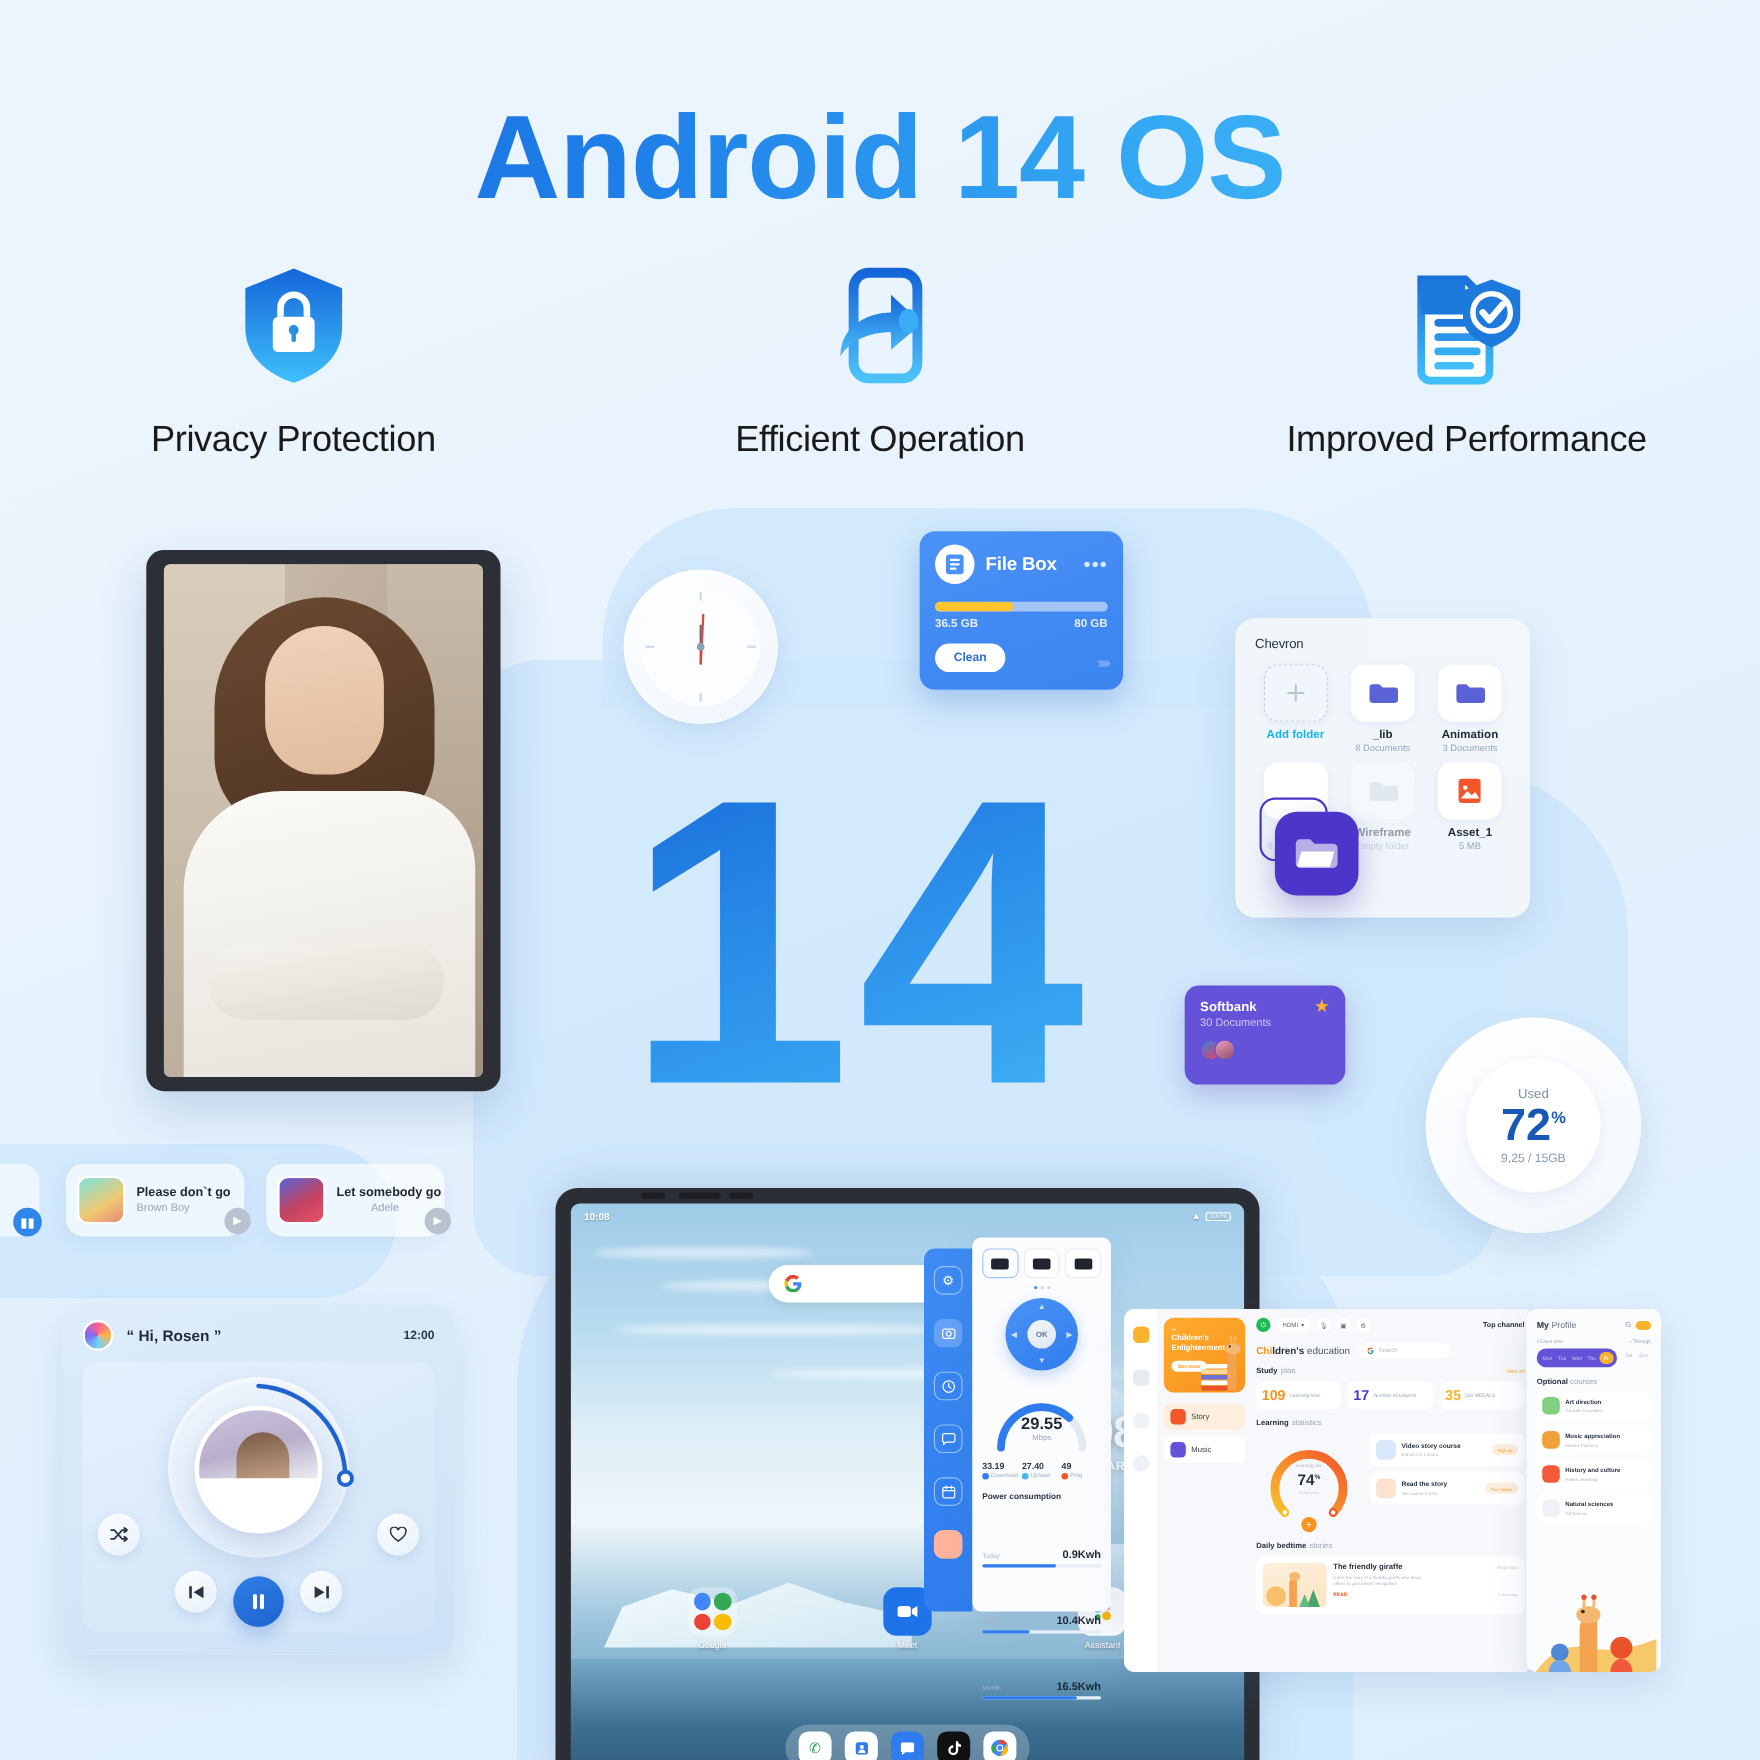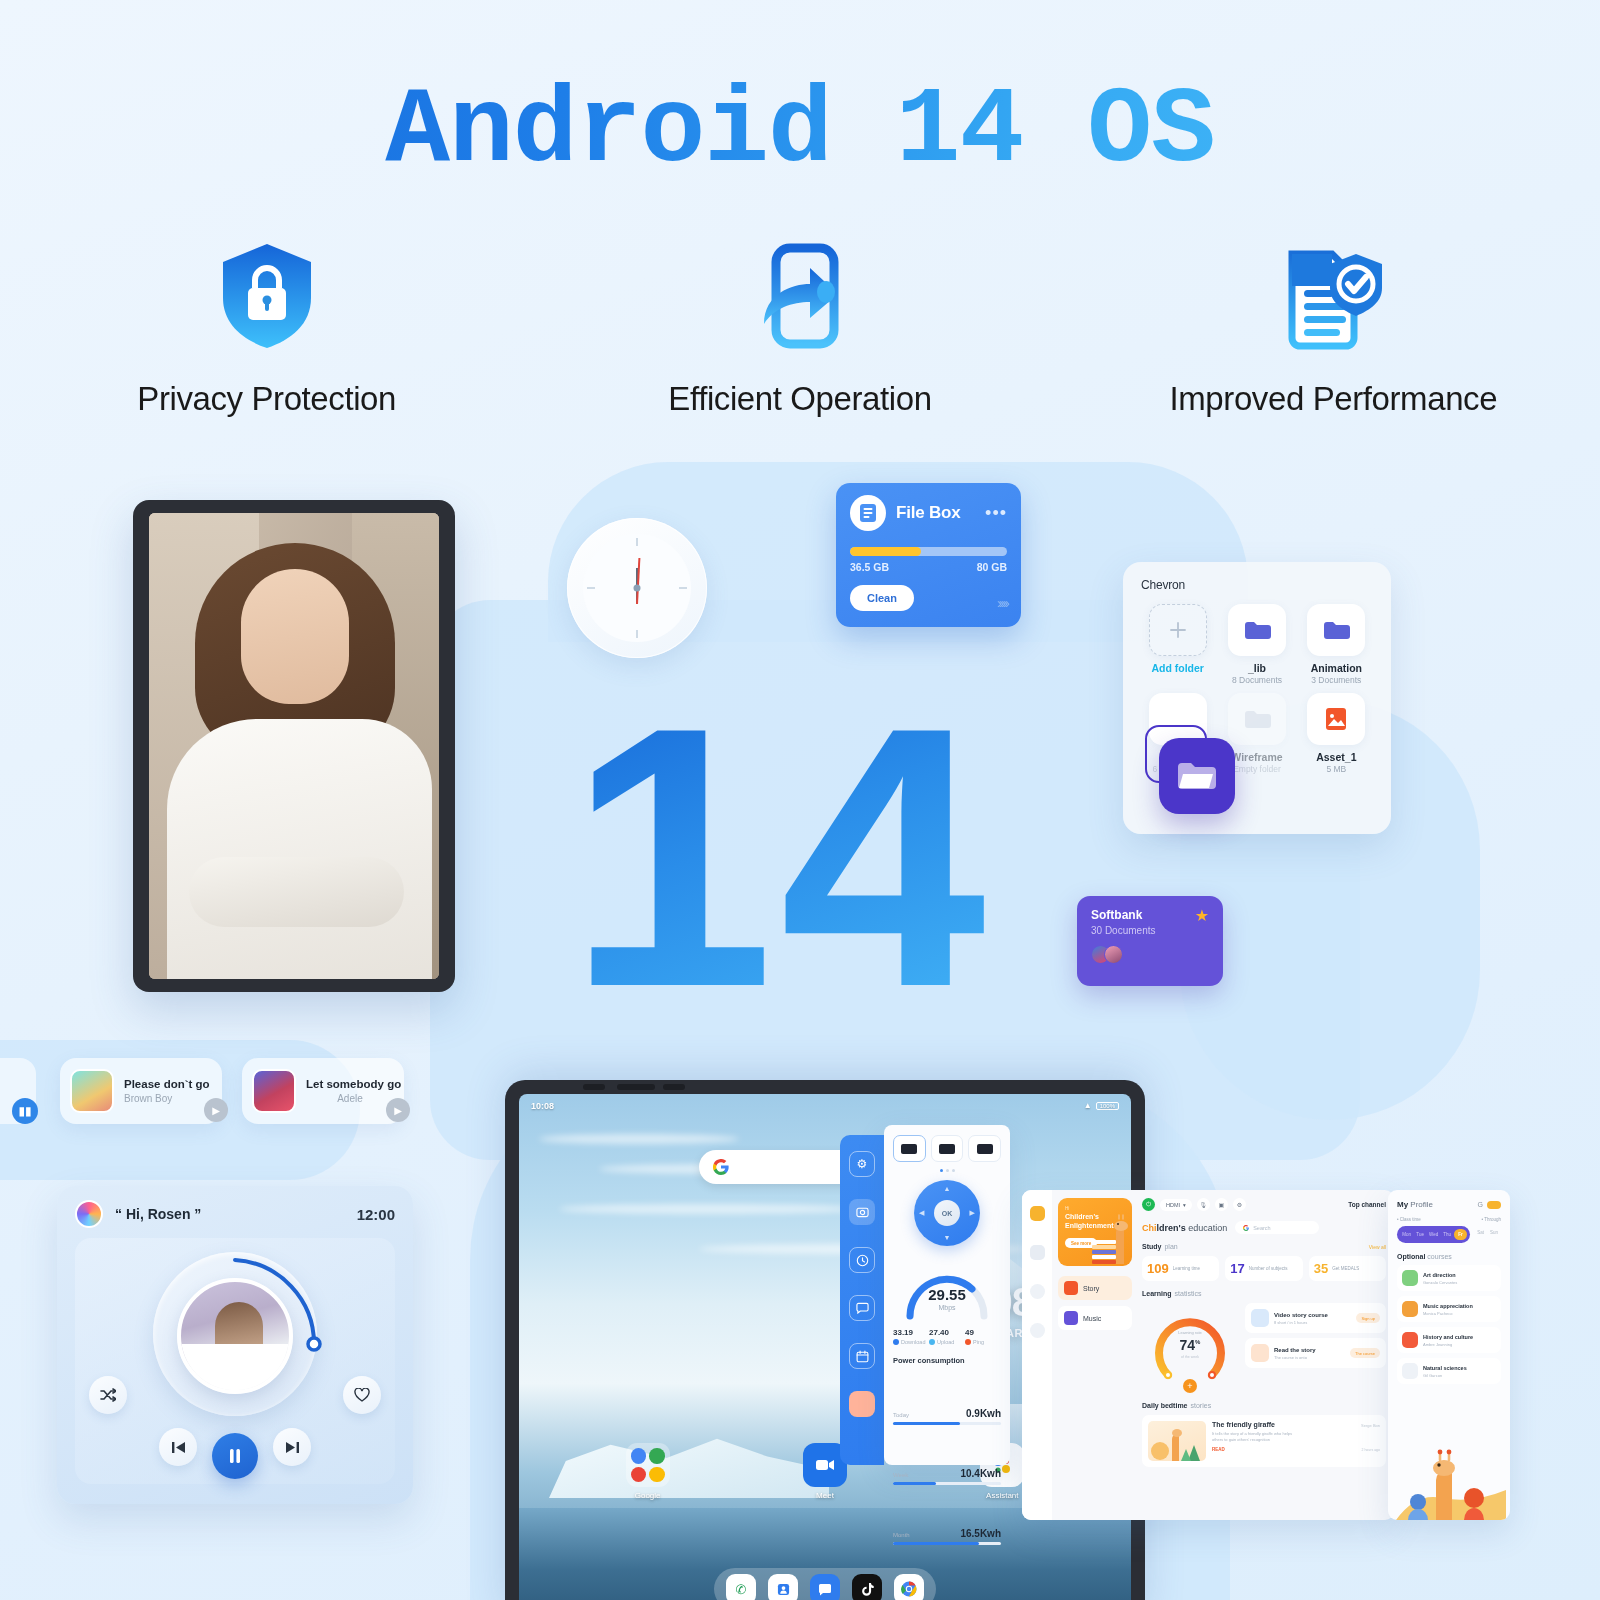--- a/index.html
+++ b/index.html
@@ -10,32 +10,31 @@
   }
   #stage {
     position: relative;
     width: 1600px; height: 1600px;
     background: linear-gradient(160deg, #eef6fe 0%, #e8f3fd 35%, #e2f0fd 70%, #ddeefc 100%);
     overflow: hidden;
   }
 
   
   .hero-title {
-    position: absolute; top: 72px; left: 0; width: 1600px;
+    position: absolute; top: 84px; left: 0; width: 1600px;
     text-align: center;
     font-size: 108px;
     font-weight: bold;
     letter-spacing: -1px;
     background: linear-gradient(100deg, #1565d8 0%, #1e7ee8 35%, #35a9f3 65%, #4cc2fb 100%);
     -webkit-background-clip: text;
     background-clip: text;
     color: transparent;
     -webkit-text-fill-color: transparent;
     line-height: 1.1;
-    font-family: Liberation Mono, monospace;
   }
 
   .features {
     position: absolute; top: 240px; left: 0; width: 1600px;
     display: flex;
   }
   .feature { flex: 1; display: flex; flex-direction: column; align-items: center; }
   .feature-icon { height: 112px; display: flex; align-items: flex-end; justify-content: center; }
   .feature-label {
     margin-top: 28px;
@@ -320,21 +319,21 @@
     box-shadow: 0 16px 38px rgba(70,110,170,.16);
     padding: 14px 18px;
   }
   .player-head { display: flex; align-items: center; }
   .player-avatar {
     width: 28px; height: 28px; border-radius: 50%;
     background: conic-gradient(#ff5f8f,#ffb44f,#6fd2ff,#7b6cf6,#ff5f8f);
     border: 2px solid #fff;
   }
   .player-greet { margin-left: 12px; font-size: 14px; font-weight: bold; color: #1f2a36; }
-  .player-time { margin-left: auto; font-size: 15px; font-weight: bold; color: #2a3644; }
+  .player-time { margin-left: auto; font-size: 11px; font-weight: bold; color: #2a3644; }
   .player-body {
     margin-top: 10px; position: relative;
     height: 246px;
     background: linear-gradient(155deg, rgba(232,242,253,.7), rgba(212,230,248,.6));
     border-radius: 16px;
   }
   .knob-outer {
     position: absolute; left: 50%; top: 14px; transform: translateX(-50%);
     width: 164px; height: 164px; border-radius: 50%;
     background: linear-gradient(150deg,#eef5fd,#dbe8f7);
@@ -914,20 +913,27 @@
         <div class="sb-sub">30 Documents</div>
       </div>
       <div class="sb-star">★</div>
     </div>
     <div class="sb-avatars">
       <i class="sb-av" style="background:linear-gradient(150deg,#3d7de0,#e0426c)"></i>
       <i class="sb-av" style="background:linear-gradient(150deg,#f0a0b8,#8c4a70)"></i>
     </div>
   </div>
 
+  <div class="used-circle">
+    <div class="used-inner">
+      <div class="used-label">Used</div>
+      <div class="used-val"><span>72</span><sup>%</sup></div>
+      <div class="used-sub">9,25 / 15GB</div>
+    </div>
+  </div>
 
   <div class="song-edge"></div>
   <div class="song-edge-ic">▮▮</div>
 
   <div class="song-card song-1">
     <div class="song-art song-art-1"></div>
     <div class="song-text">
       <div class="song-title">Please don`t go</div>
       <div class="song-artist">Brown Boy</div>
     </div>

